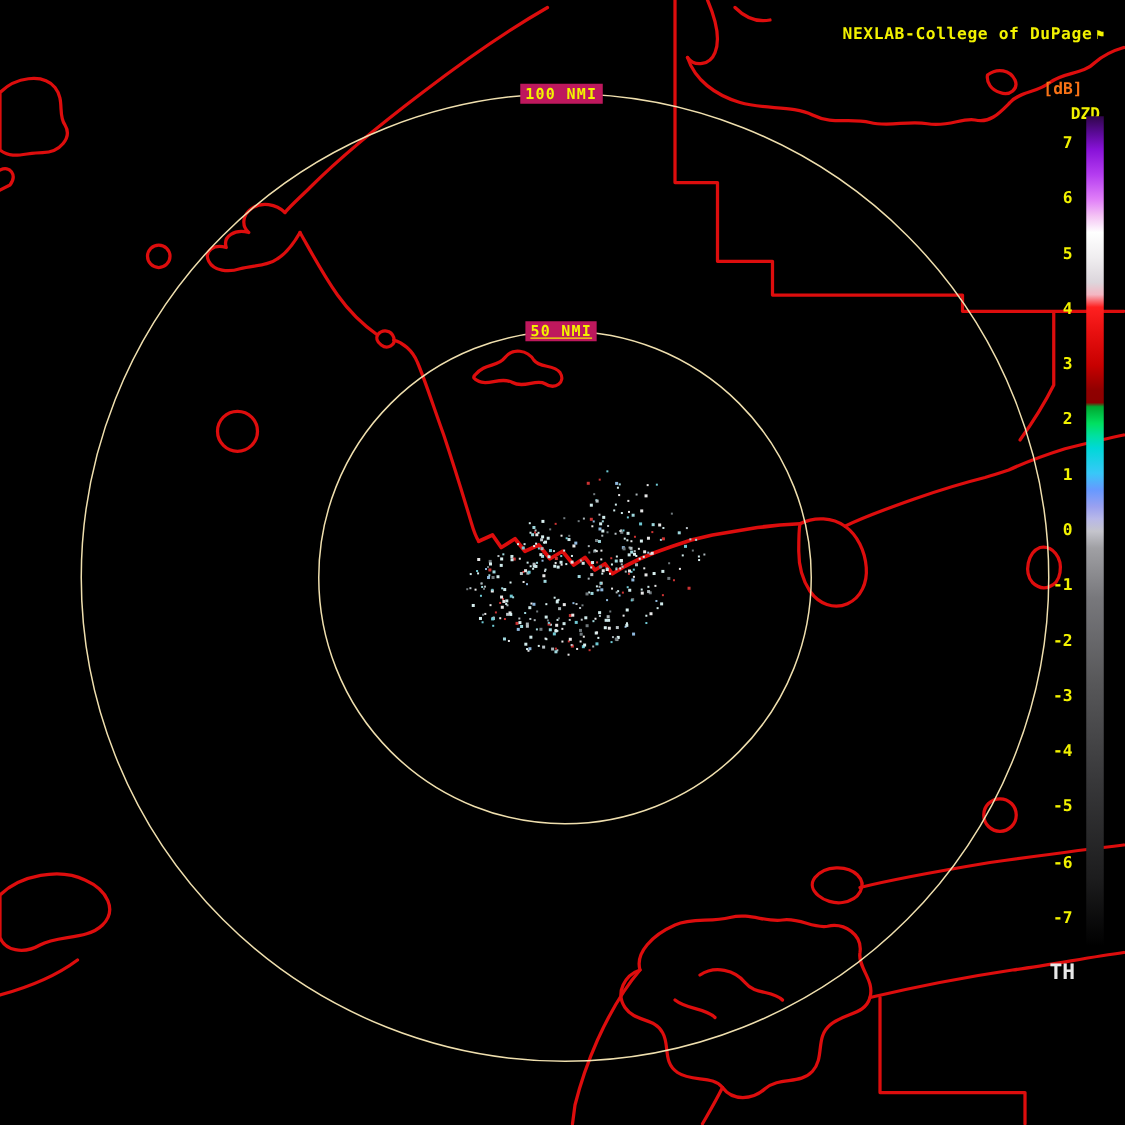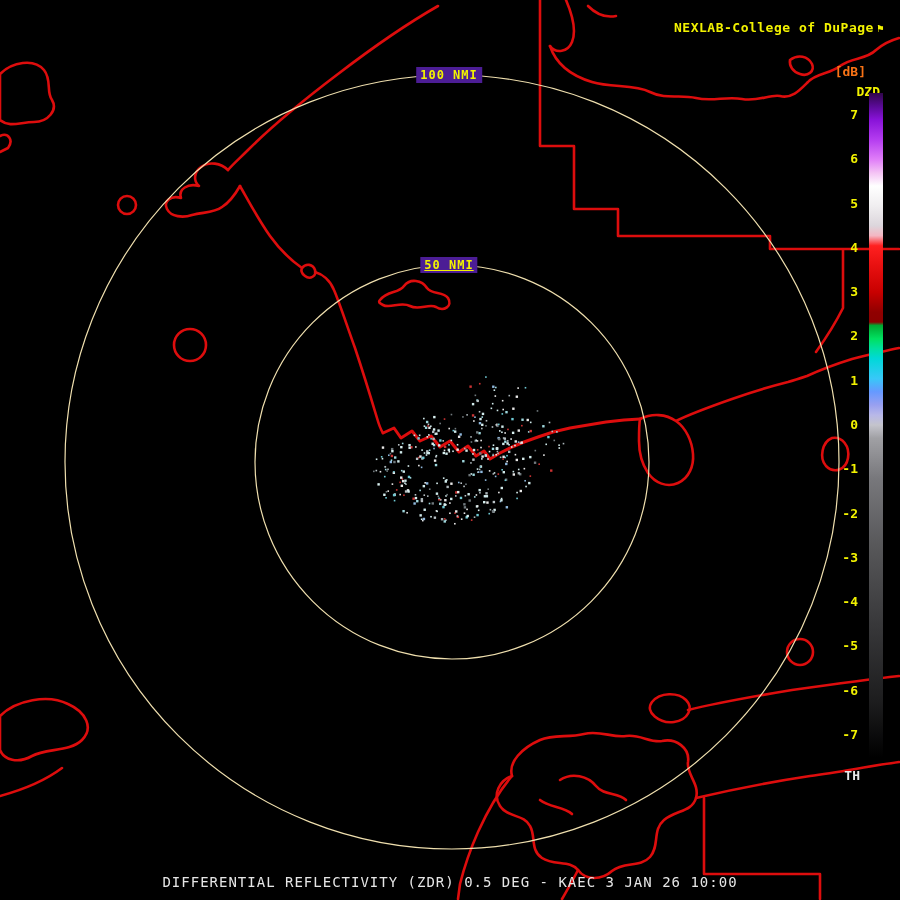--- a/index.html
+++ b/index.html
@@ -3,25 +3,25 @@
 <meta charset="utf-8">
 <style>
   html,body{margin:0;padding:0;background:#000;}
   .stage{position:relative;width:900px;height:900px;background:var(--bg,#000);overflow:hidden;
          font-family:"DejaVu Sans Mono",monospace;}
   svg{position:absolute;left:0;top:0;}
   .brand{position:absolute;top:20px;right:16px;color:var(--yellow);font-size:13px;font-weight:bold;letter-spacing:0.5px;}
   .brand .mark{font-size:11px;margin-left:3px;}
   .cb-title{position:absolute;top:50px;right:20px;color:var(--yellow);font-size:13px;font-weight:bold;margin-top:34px;}
   .cb-units{position:absolute;top:64px;right:34px;color:#f97316;font-size:13px;font-weight:bold;}
-  .cb-bottom{position:absolute;top:768px;right:40px;color:#e8e8e8;font-size:13px;font-weight:bold;}
+  .cb-bottom{position:absolute;top:768px;right:40px;color:#e8e8e8;font-size:17px;font-weight:bold;}
   #cbar{position:absolute;left:869px;top:93px;width:14px;height:664px;}
   #cticks .tick{position:absolute;left:828px;width:30px;text-align:right;color:var(--yellow);
                 font-size:13px;font-weight:bold;line-height:16px;}
-  .ring-label{position:absolute;transform:translate(-50%,-50%);background:#4c1d95;color:var(--yellow);
+  .ring-label{position:absolute;transform:translate(-50%,-50%);background:#be185d;color:var(--yellow);
               font-size:12px;font-weight:bold;padding:1px 4px;letter-spacing:1px;white-space:nowrap;}
   .caption{position:absolute;top:874px;left:50%;transform:translateX(-50%);color:var(--caption);
            font-size:14px;letter-spacing:1px;white-space:nowrap;}
 </style>
 </head>
 <body>
 
 <div class="stage">
 
   <svg width="900" height="900" viewBox="0 0 900 900">
@@ -492,14 +492,13 @@
       <span class="tick" style="top: 461.267px;">-1</span>
       <span class="tick" style="top: 505.533px;">-2</span>
       <span class="tick" style="top: 549.8px;">-3</span>
       <span class="tick" style="top: 594.067px;">-4</span>
       <span class="tick" style="top: 638.333px;">-5</span>
       <span class="tick" style="top: 682.6px;">-6</span>
       <span class="tick" style="top: 726.867px;">-7</span>
     </div>
   <div class="cb-bottom">TH</div>
 
-  <div class="caption">DIFFERENTIAL REFLECTIVITY (ZDR) 0.5 DEG - KAEC 3 JAN 26 10:00</div>
 </div>
 
 </body></html>

